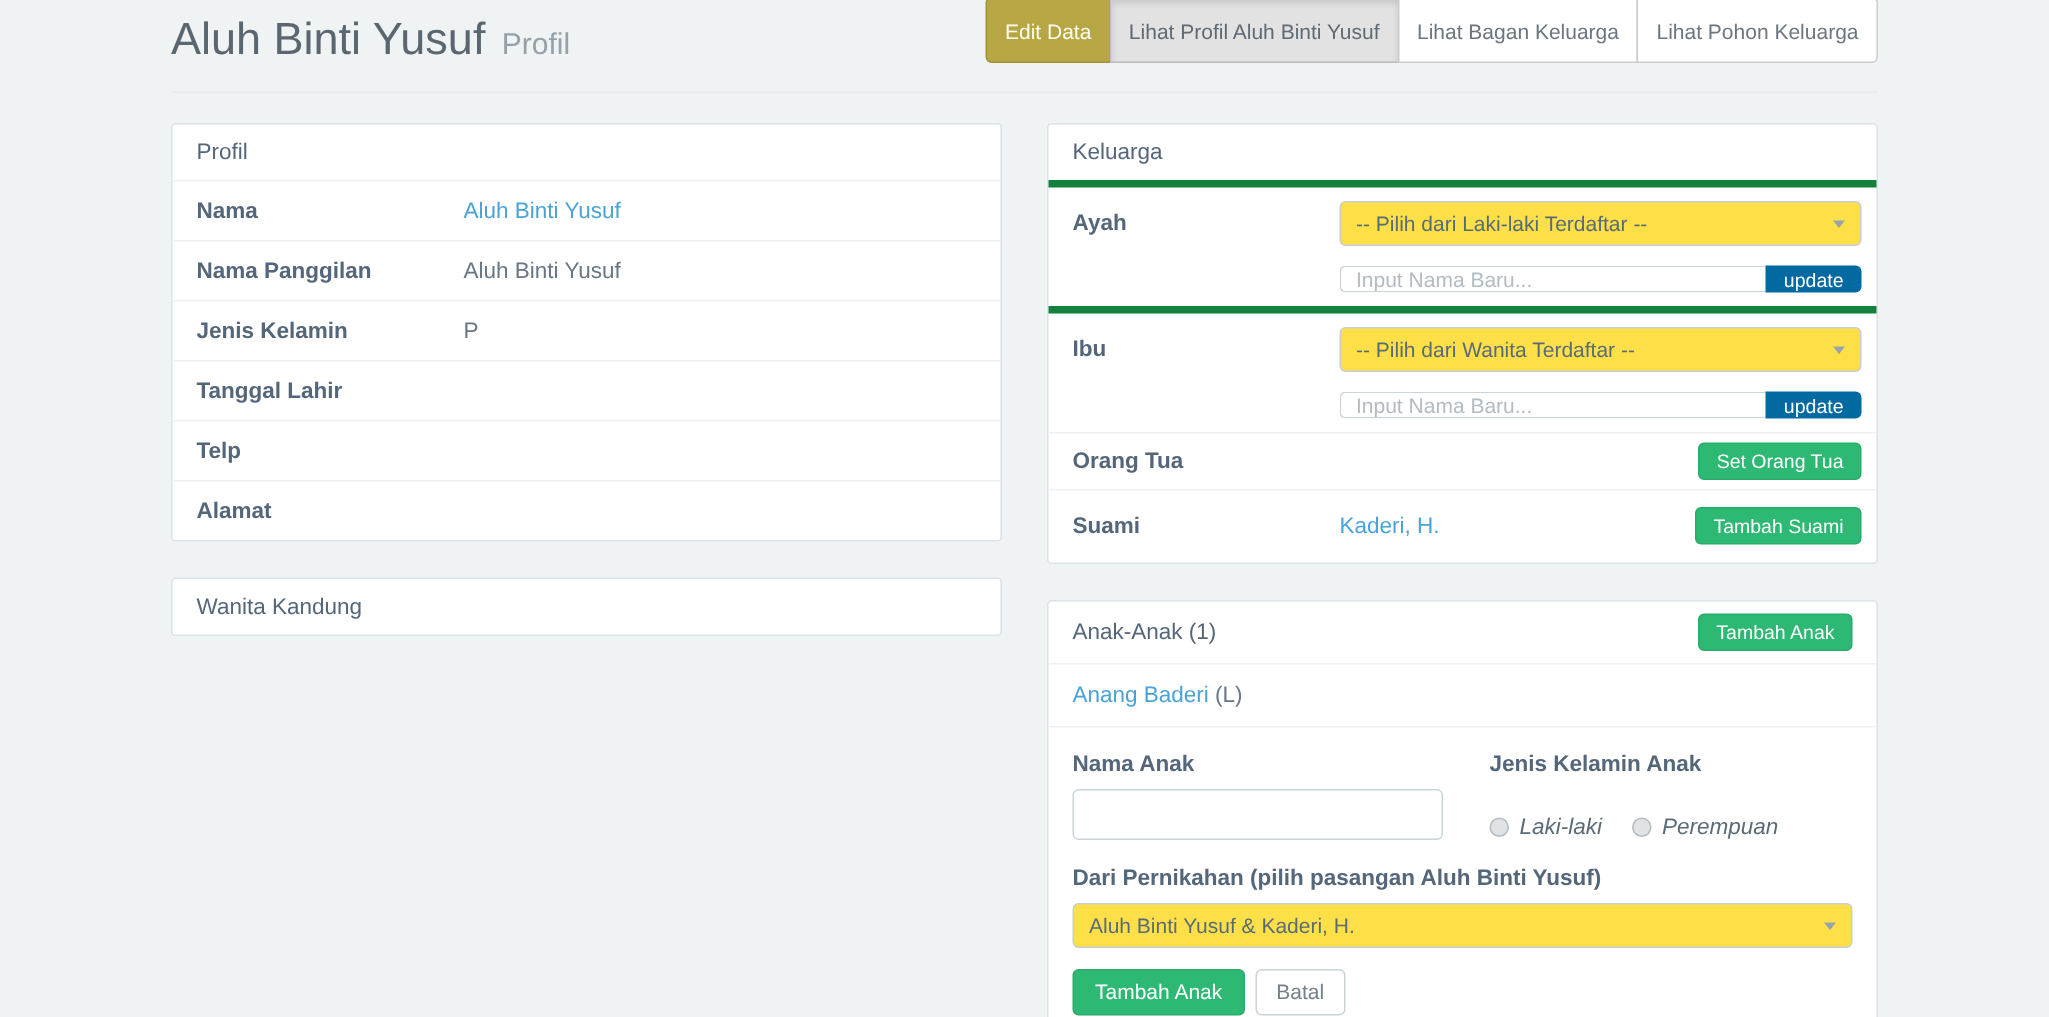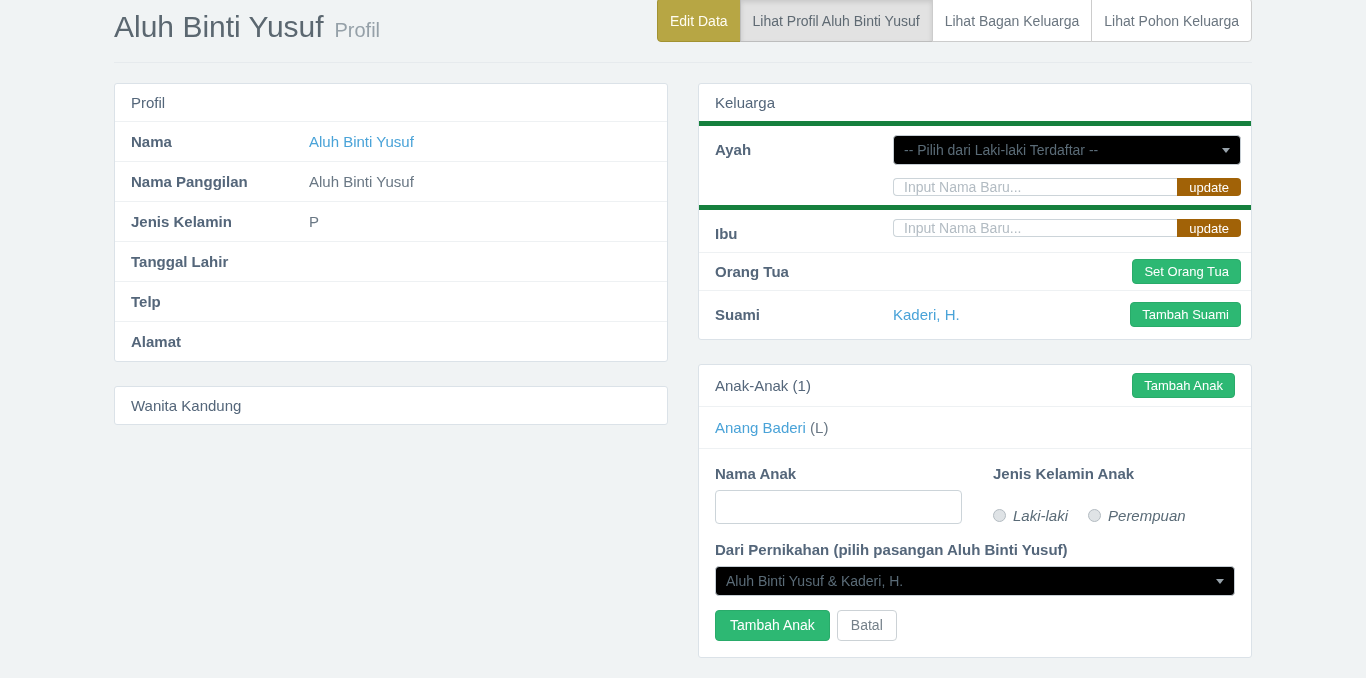--- a/index.html
+++ b/index.html
@@ -44,33 +44,33 @@
   .prow { display: grid; grid-template-columns: 178px 1fr; padding: 10px 16px; border-top: 1px solid #eef1f3; font-size: 15px; line-height: 19px; }
   .prow .lbl { font-weight: 700; color: #54667a; }
   .prow .val { color: #697784; }
   a.link { color: #4aa3d8; text-decoration: none; cursor: pointer; }
 
   
   .krow { display: grid; grid-template-columns: 178px 1fr; padding: 9px 10px 9px 16px; border-top: 5px solid #15803d; font-size: 15px; line-height: 19px; }
   .krow .lbl { font-weight: 700; padding-top: 5px; }
   .kstack { display: flex; flex-direction: column; gap: 13px; }
   .selectbox {
-    height: 30px; border: 1px solid #c6ced4; border-radius: 4px; background: #000000;
+    height: 30px; border: 1px solid #c6ced4; border-radius: 4px; background: #fde047;
     display: flex; align-items: center; justify-content: space-between;
     padding: 0 10px; font-size: 14px; color: #5a6b77; cursor: pointer;
   }
   .caret { width: 0; height: 0; border-left: 4px solid transparent; border-right: 4px solid transparent; border-top: 5px solid #98a3ab; }
   .input-group { display: flex; height: 18px; }
   .input-group input {
     flex: 1; border: 1px solid #ccd4d9; border-right: none; border-radius: 4px 0 0 4px;
     padding: 0 10px; font-family: inherit; font-size: 14px; color: #5a6b77; outline: none;
   }
   .input-group input::placeholder { color: #b3bcc3; }
   .addon-btn {
-    border: none; background: #a16207; color: #fff; font-family: inherit; font-size: 13px;
+    border: none; background: #0369a1; color: #fff; font-family: inherit; font-size: 13px;
     padding: 0 12px; border-radius: 0 4px 4px 0; cursor: pointer;
   }
   .krow-simple { display: flex; align-items: center; justify-content: space-between; padding: 6px 10px 6px 16px; border-top: 1px solid #eef1f3; min-height: 37px; font-size: 15px; }
   .krow-3 { display: grid; grid-template-columns: 178px 1fr auto; align-items: center; padding: 11px 10px 12px 16px; border-top: 1px solid #eef1f3; font-size: 15px; }
   .krow-simple .lbl, .krow-3 .lbl { font-weight: 700; }
   .btn-green {
     background: #2db873; border: 1px solid #29ab6a; color: #fff; font-family: inherit;
     font-size: 13px; padding: 3px 11px; border-radius: 4px; cursor: pointer; line-height: 17px; text-align: right;
   }
 
@@ -179,20 +179,24 @@
             <div class="input-group">
               <input type="text" placeholder="Input Nama Baru..." style="">
               <button class="addon-btn">update</button>
             </div>
           </div>
         </div>
 
         <div class="krow">
           <span class="lbl">Ibu</span>
           <div class="kstack">
+            <div class="selectbox">
+              <span>-- Pilih dari Wanita Terdaftar --</span>
+              <span class="caret"></span>
+            </div>
             <div class="input-group">
               <input type="text" placeholder="Input Nama Baru..." style="">
               <button class="addon-btn">update</button>
             </div>
           </div>
         </div>
 
         <div class="krow-simple">
           <span class="lbl">Orang Tua</span>
           <button class="btn-green">Set Orang Tua</button>

